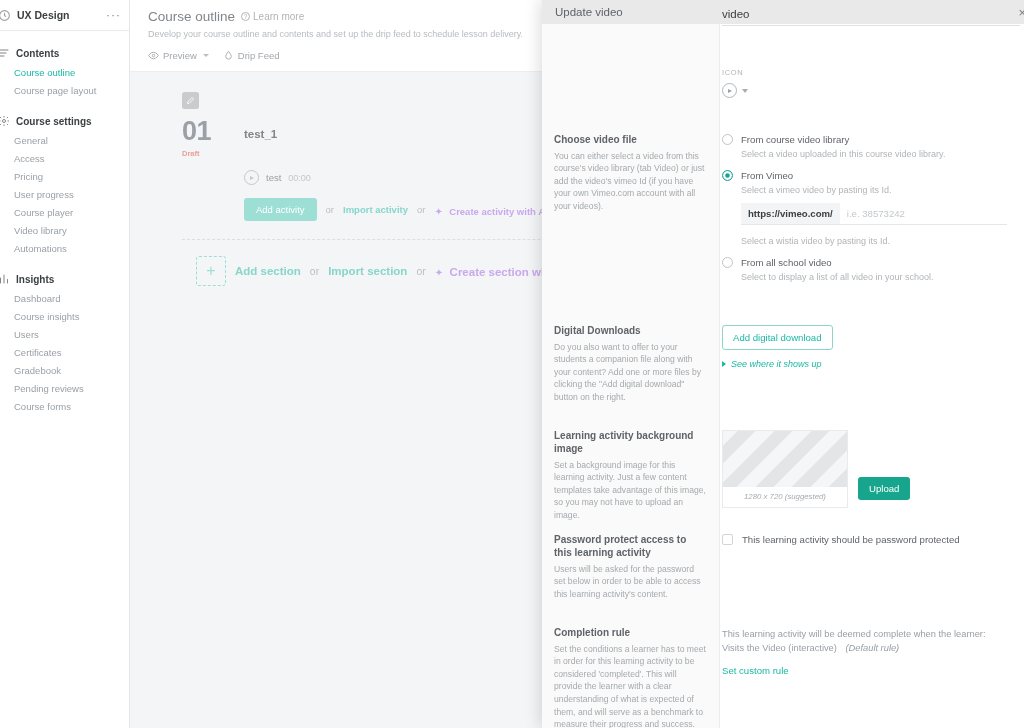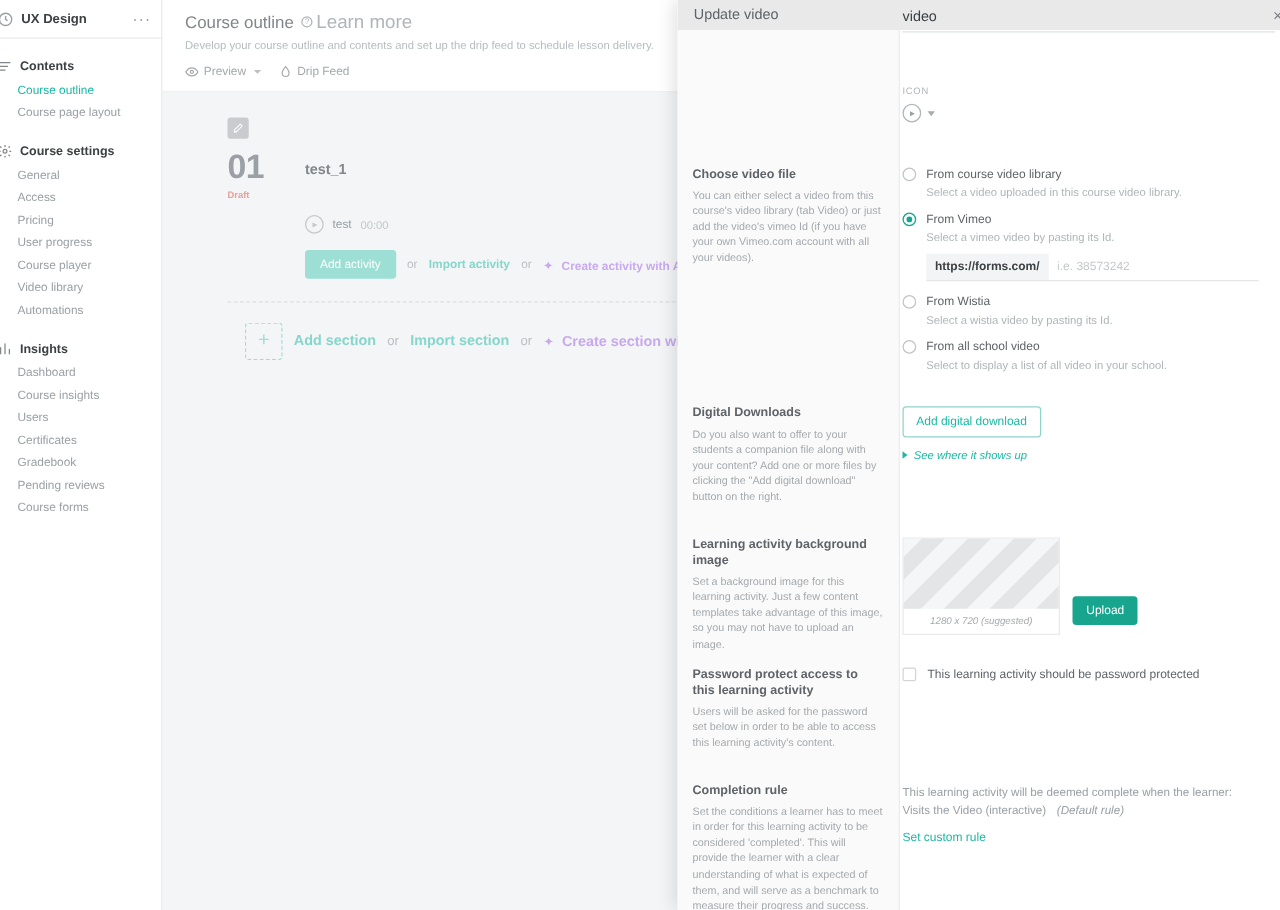--- a/index.html
+++ b/index.html
@@ -71,21 +71,21 @@
   }
   .mh-titlerow { display: flex; align-items: center; gap: 6px; }
   .mh-title { font-size: 13.5px; color: #80868b; font-weight: 400; }
   .mh-learn { display: flex; align-items: center; gap: 3px; cursor: pointer; }
   .mh-learn .q-icon {
     width: 9px; height: 9px; border-radius: 50%;
     border: 1px solid #b0b5b9; color: #b0b5b9;
     font-size: 6.5px; line-height: 7px; text-align: center;
     flex: 0 0 9px;
   }
-  .mh-learn-text { font-size: 15px; color: #b0b5b9; }
+  .mh-learn-text { font-size: 10px; color: #b0b5b9; }
   .mh-sub { font-size: 9px; color: #b7bcc0; margin-top: 5px; }
   .mh-actions { display: flex; align-items: center; gap: 14px; margin-top: 11px; }
   .mh-act { display: flex; align-items: center; gap: 4px; cursor: pointer; }
   .mh-act-label { font-size: 9.5px; color: #a3a8ad; }
   .mh-caret {
     width: 0; height: 0; border-left: 3px solid transparent;
     border-right: 3px solid transparent; border-top: 3.5px solid #bcc0c4;
     margin-left: 2px;
   }
   .ico-svg { display: block; }
@@ -506,30 +506,26 @@
           <div class="radio-desc">Select a video uploaded in this course video library.</div>
         </div>
 
         <div class="radio-item">
           <div class="radio-line">
             <span class="radio checked"></span>
             <span class="radio-label">From Vimeo</span>
           </div>
           <div class="radio-desc">Select a vimeo video by pasting its Id.</div>
           <div class="vimeo-input-wrap">
-            <span class="vimeo-prefix">https://forms.com/</span>
+            <span class="vimeo-prefix">https://vimeo.com/</span>
             <input class="vimeo-input" type="text" placeholder="i.e. 38573242" style="">
           </div>
         </div>
 
         <div class="radio-item">
-          <div class="radio-line">
-            <span class="radio"></span>
-            <span class="radio-label">From Wistia</span>
-          </div>
           <div class="radio-desc">Select a wistia video by pasting its Id.</div>
         </div>
 
         <div class="radio-item">
           <div class="radio-line">
             <span class="radio"></span>
             <span class="radio-label">From all school video</span>
           </div>
           <div class="radio-desc">Select to display a list of all video in your school.</div>
         </div>

